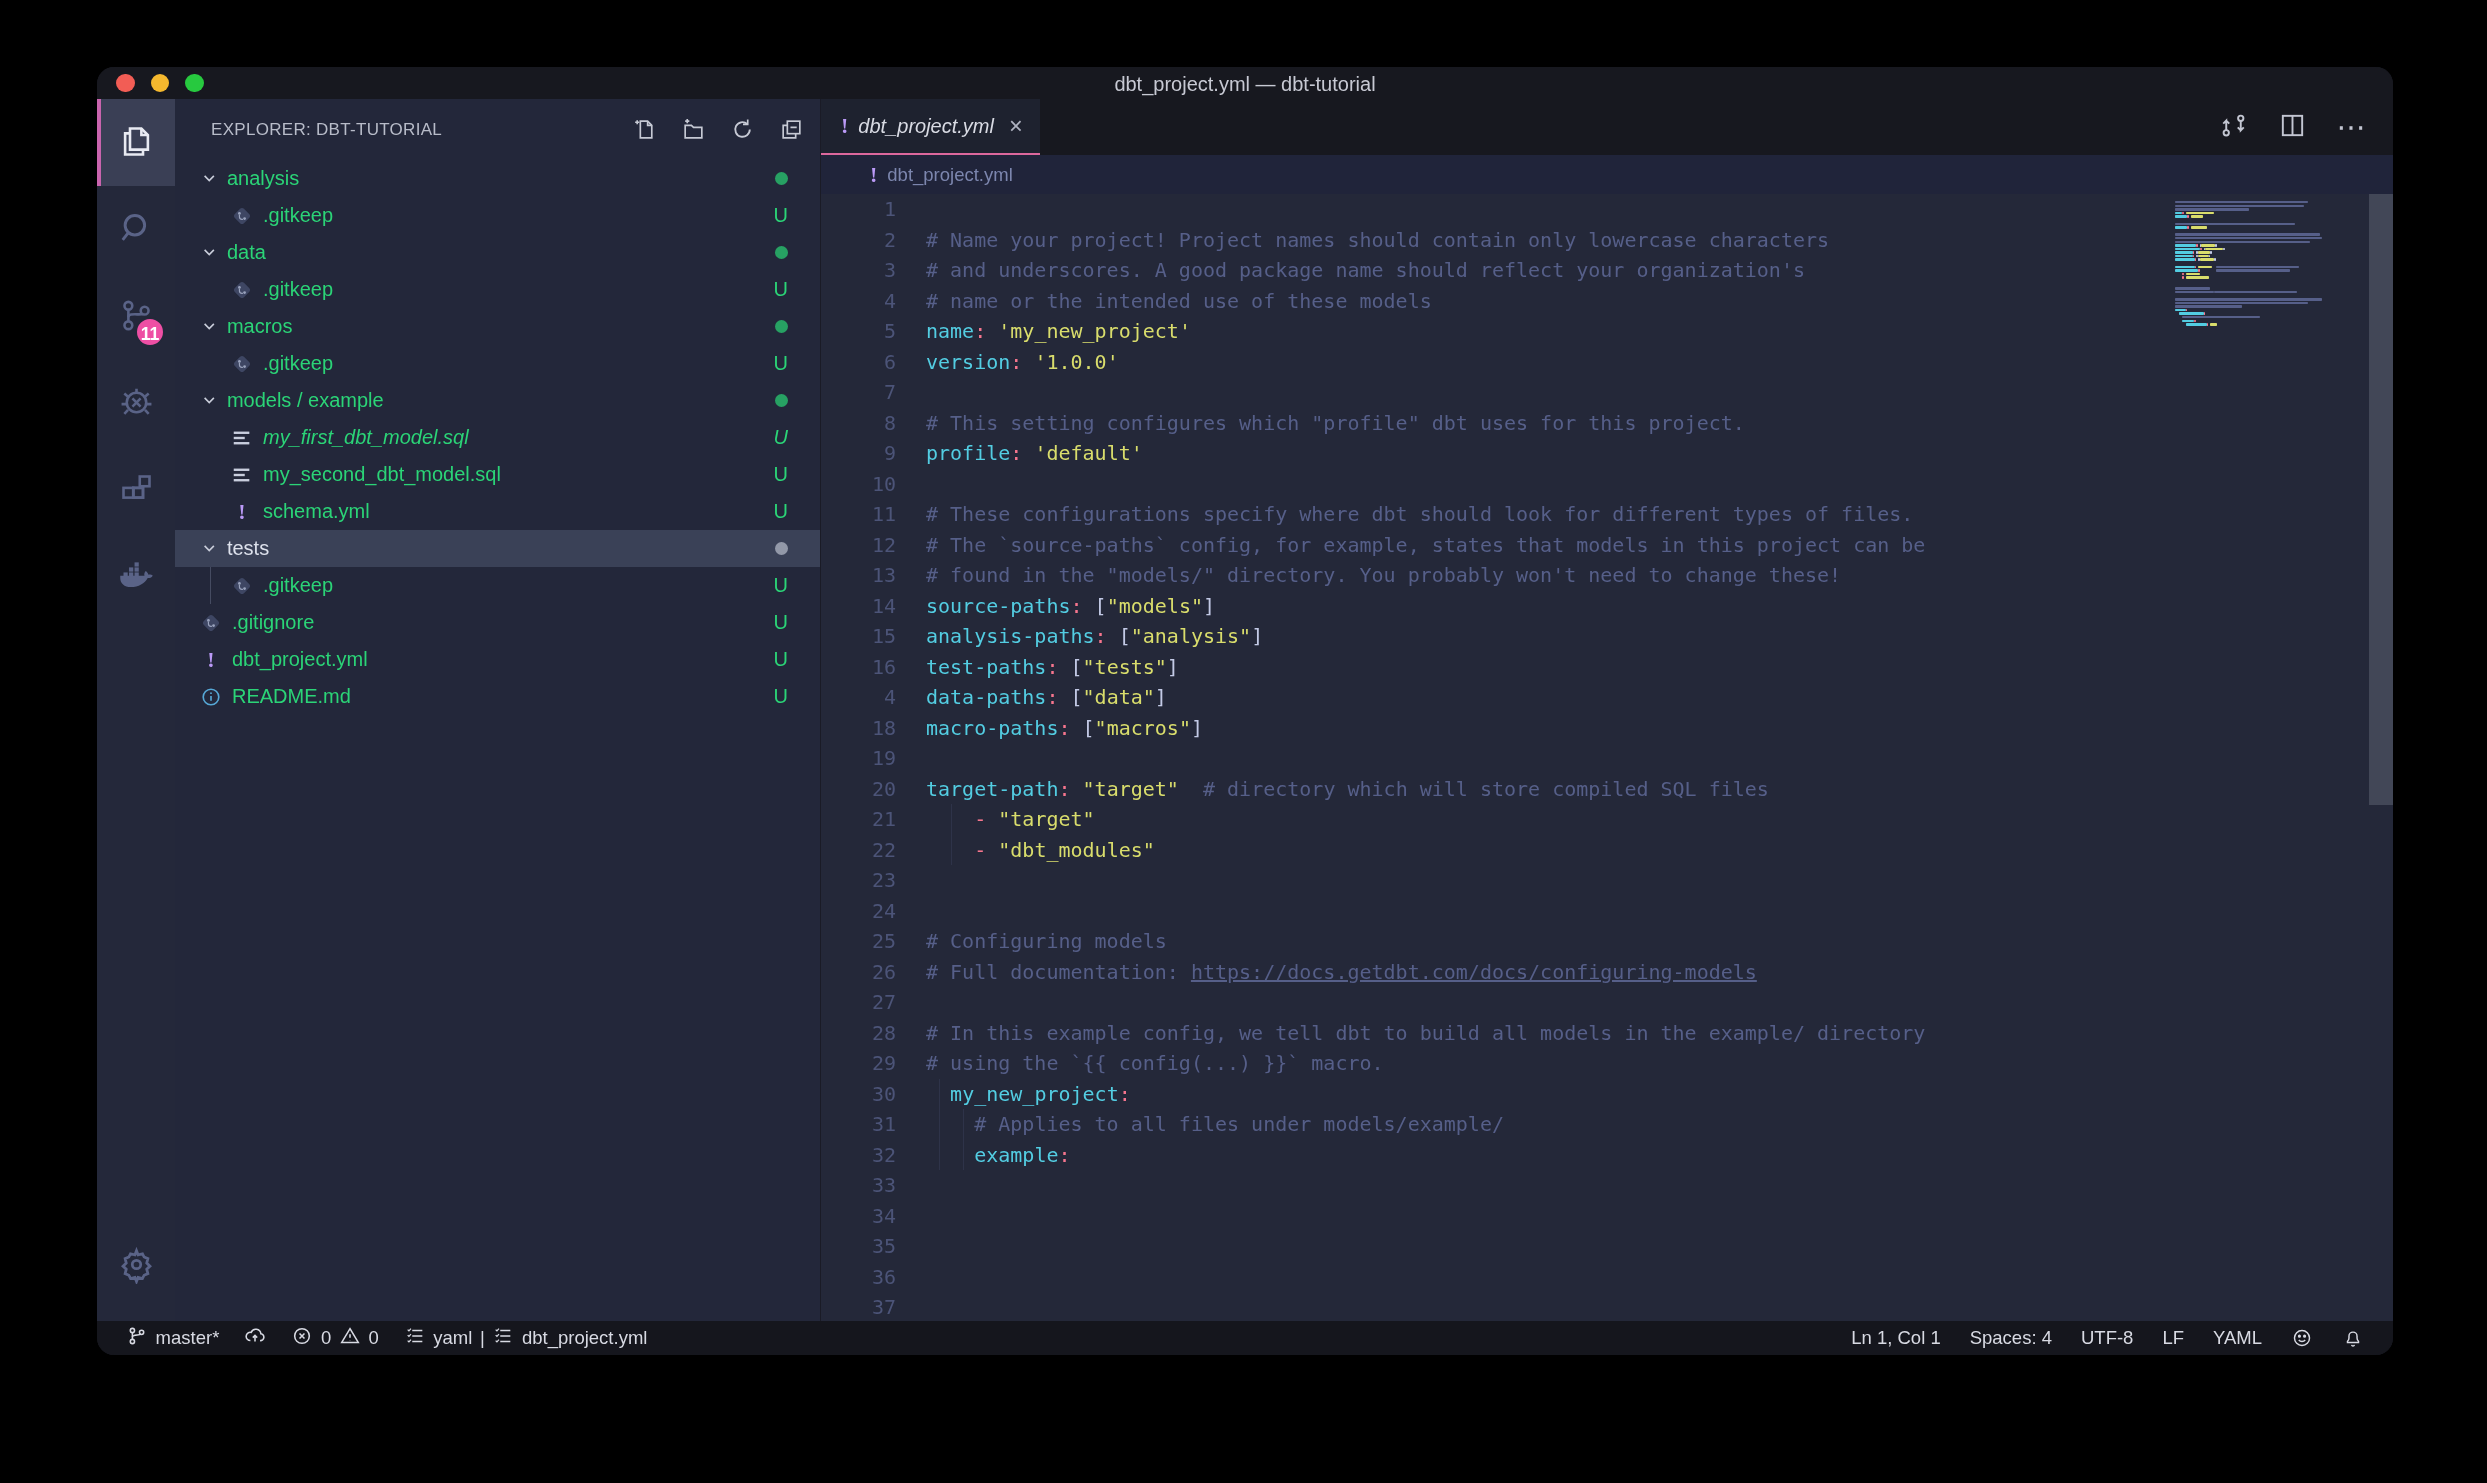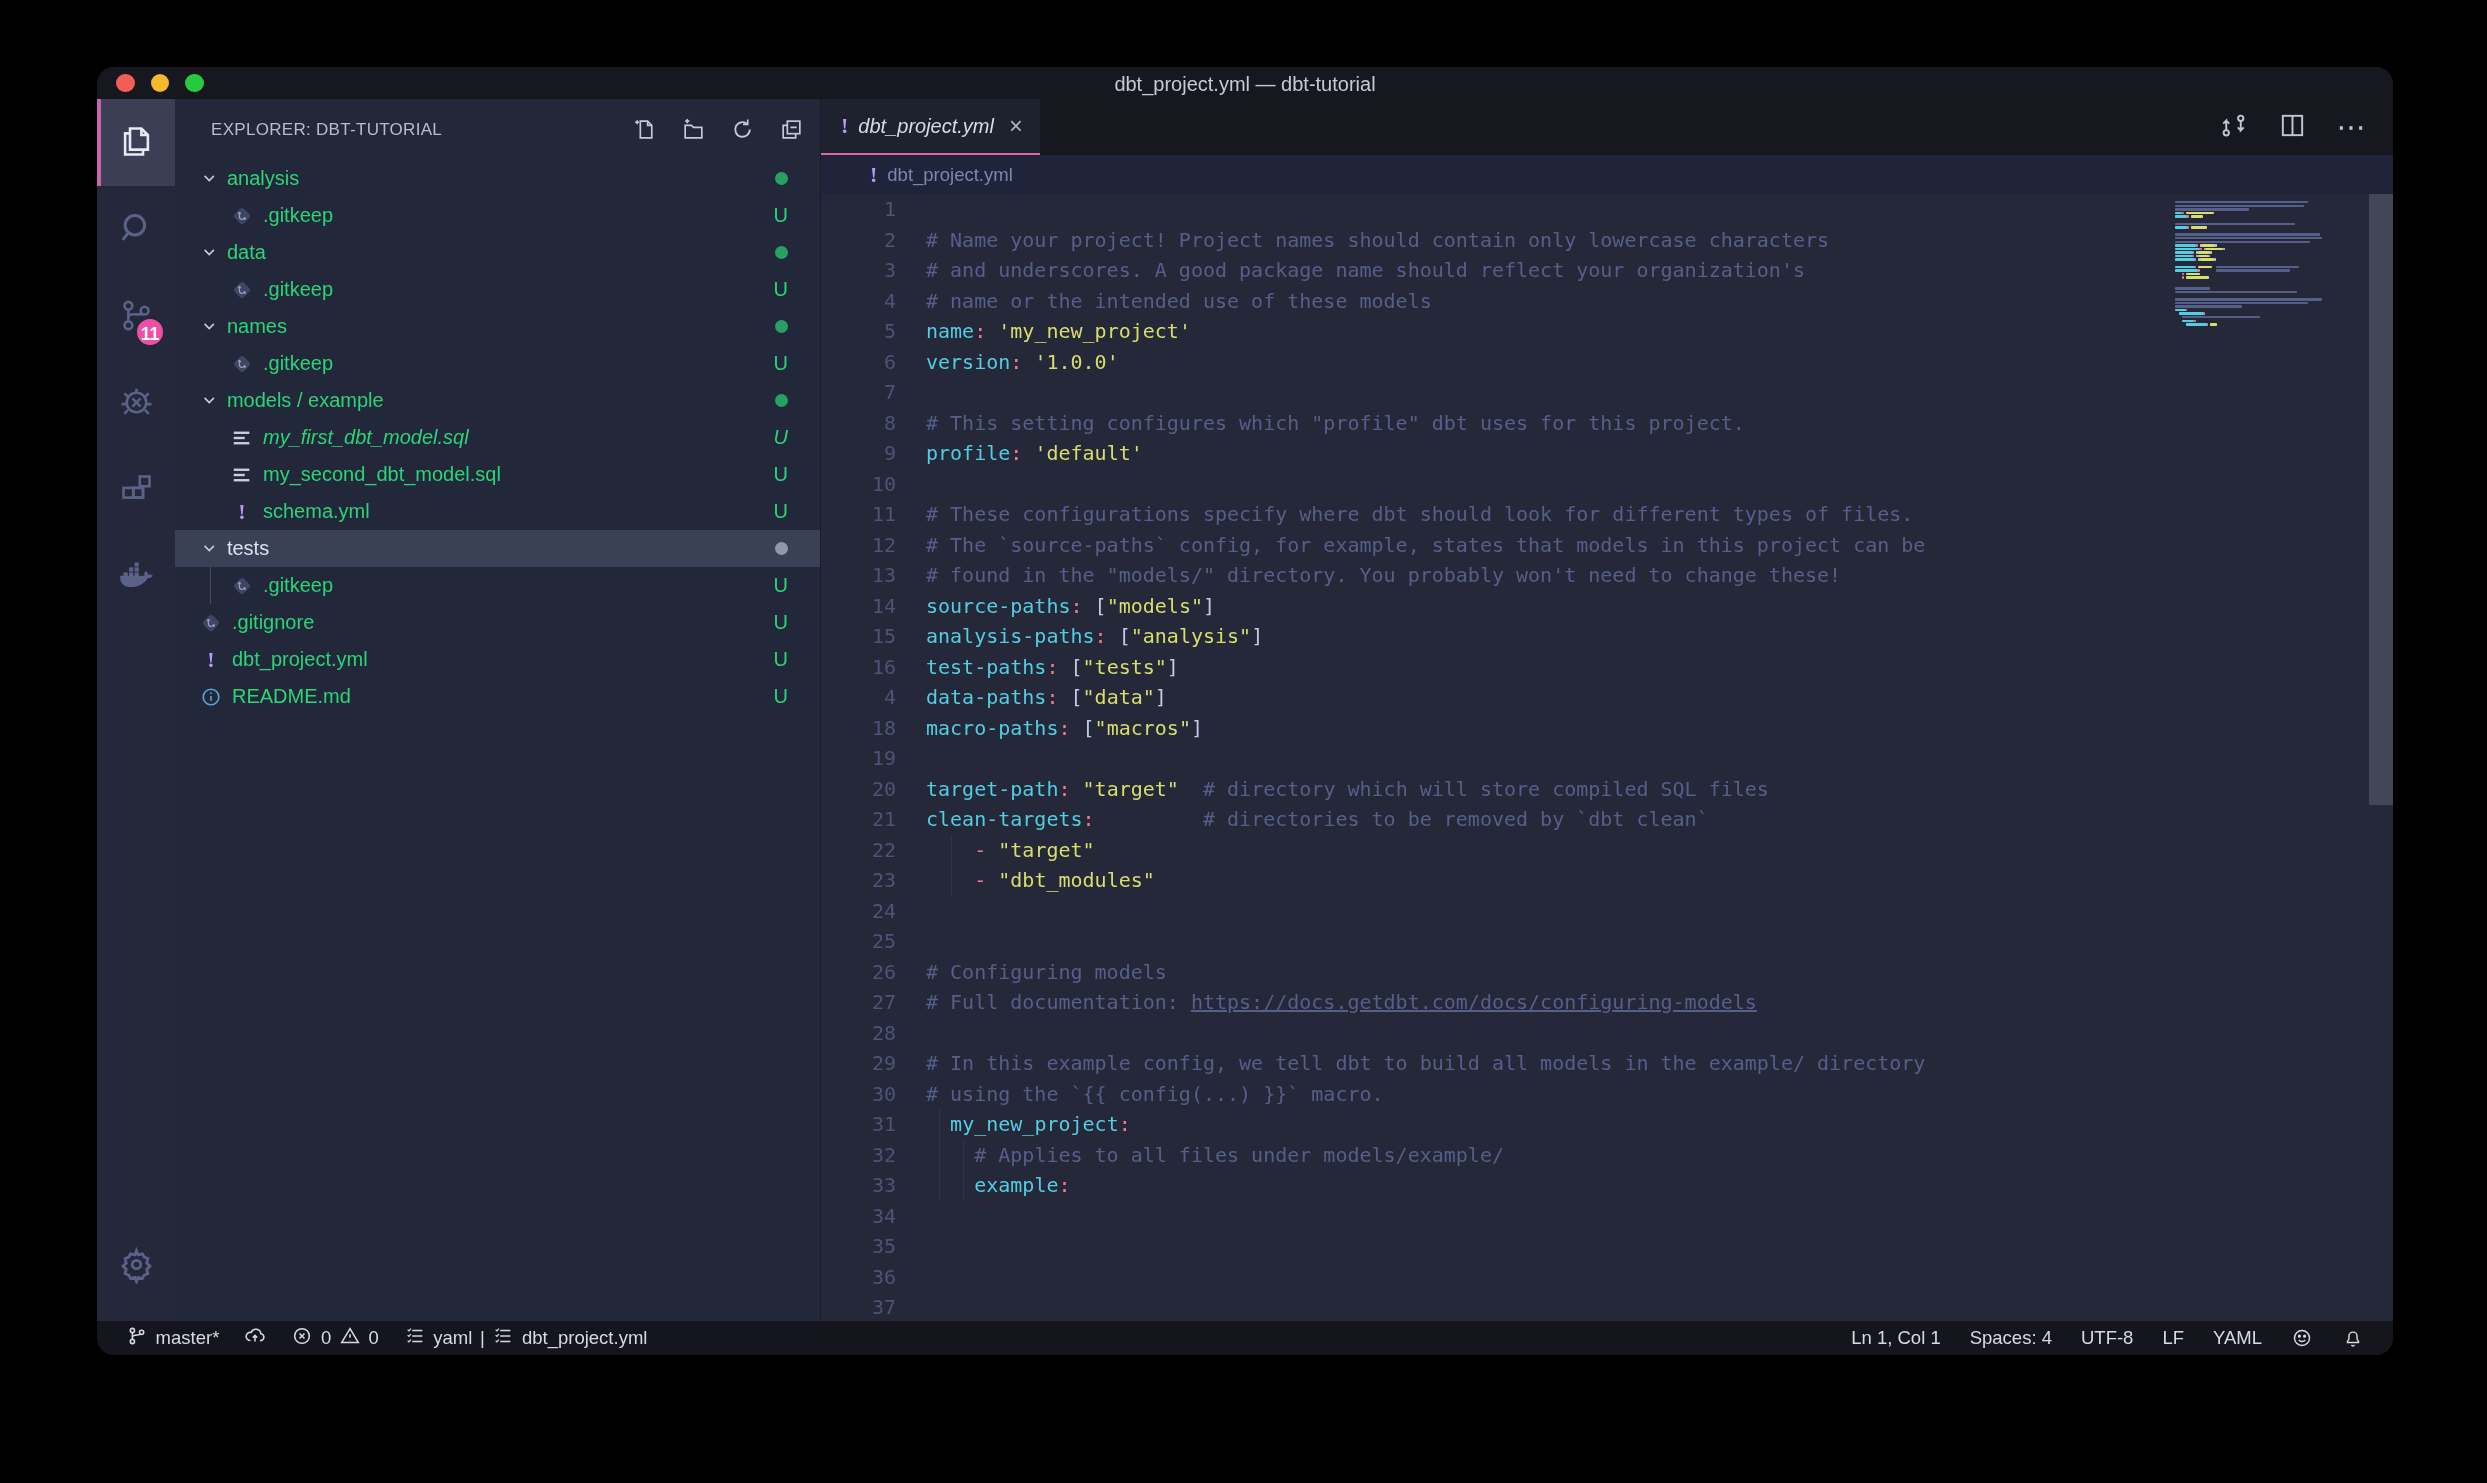--- a/index.html
+++ b/index.html
@@ -236,21 +236,21 @@
                   <path d="M9.2 10.7v2.2a2.8 2.8 0 0 0 2.8 2.8h1" stroke="#9aa3bd" stroke-width="1.3" fill="none"></path>
                 </svg>
               </span>
               <span class="label">.gitkeep</span>
               <span class="badge">U</span>
             </div>
             <div class="row" style="padding-left: 25px;">
               <span class="chev"><svg viewBox="0 0 16 16" width="18.5" height="18.5" fill="none" stroke="currentColor" stroke-width="1.4">
                   <path d="M4 6l4 4 4-4"></path>
                 </svg></span>
-              <span class="label">names</span>
+              <span class="label">macros</span>
               <span class="dot"></span>
             </div>
             <div class="row" style="padding-left: 56px;">
               <span class="ficon">
                 <svg viewBox="0 0 24 24" width="22" height="22">
                   <g transform="rotate(45 12 12)">
                     <rect x="5" y="5" width="14" height="14" rx="3" fill="#3e4663"></rect>
                   </g>
                   <circle cx="9.2" cy="9.2" r="1.5" fill="#9aa3bd"></circle>
                   <circle cx="14.8" cy="14.8" r="1.5" fill="#9aa3bd"></circle>
@@ -433,21 +433,20 @@
               <div class="cl"><span class="t-c"># These configurations specify where dbt should look for different types of files.</span></div>
               <div class="cl"><span class="t-c"># The `source-paths` config, for example, states that models in this project can be</span></div>
               <div class="cl"><span class="t-c"># found in the "models/" directory. You probably won't need to change these!</span></div>
               <div class="cl"><span class="t-k">source-paths</span><span class="t-p">:</span><span class="t-w"> </span><span class="t-b">[</span><span class="t-s">"models"</span><span class="t-b">]</span></div>
               <div class="cl"><span class="t-k">analysis-paths</span><span class="t-p">:</span><span class="t-w"> </span><span class="t-b">[</span><span class="t-s">"analysis"</span><span class="t-b">]</span></div>
               <div class="cl"><span class="t-k">test-paths</span><span class="t-p">:</span><span class="t-w"> </span><span class="t-b">[</span><span class="t-s">"tests"</span><span class="t-b">]</span></div>
               <div class="cl"><span class="t-k">data-paths</span><span class="t-p">:</span><span class="t-w"> </span><span class="t-b">[</span><span class="t-s">"data"</span><span class="t-b">]</span></div>
               <div class="cl"><span class="t-k">macro-paths</span><span class="t-p">:</span><span class="t-w"> </span><span class="t-b">[</span><span class="t-s">"macros"</span><span class="t-b">]</span></div>
               <div class="cl"></div>
               <div class="cl"><span class="t-k">target-path</span><span class="t-p">:</span><span class="t-w"> </span><span class="t-s">"target"</span><span class="t-w">  </span><span class="t-c"># directory which will store compiled SQL files</span></div>
-              <div class="cl"><span class="t-k">clean-targets</span><span class="t-p">:</span><span class="t-w">         </span><span class="t-c"># directories to be removed by `dbt clean`</span></div>
               <div class="cl"><span class="ig" style="left: 25px;"></span><span class="t-w">    </span><span class="t-p">-</span><span class="t-w"> </span><span class="t-s">"target"</span></div>
               <div class="cl"><span class="ig" style="left: 25px;"></span><span class="t-w">    </span><span class="t-p">-</span><span class="t-w"> </span><span class="t-s">"dbt_modules"</span></div>
               <div class="cl"></div>
               <div class="cl"></div>
               <div class="cl"><span class="t-c"># Configuring models</span></div>
               <div class="cl"><span class="t-c"># Full documentation: </span><span class="t-u">https://docs.getdbt.com/docs/configuring-models</span></div>
               <div class="cl"></div>
               <div class="cl"><span class="t-c"># In this example config, we tell dbt to build all models in the example/ directory</span></div>
               <div class="cl"><span class="t-c"># using the `{{ config(...) }}` macro.</span></div>
               <div class="cl"><span class="ig" style="left: 13px;"></span><span class="t-w">  </span><span class="t-k">my_new_project</span><span class="t-p">:</span></div>

